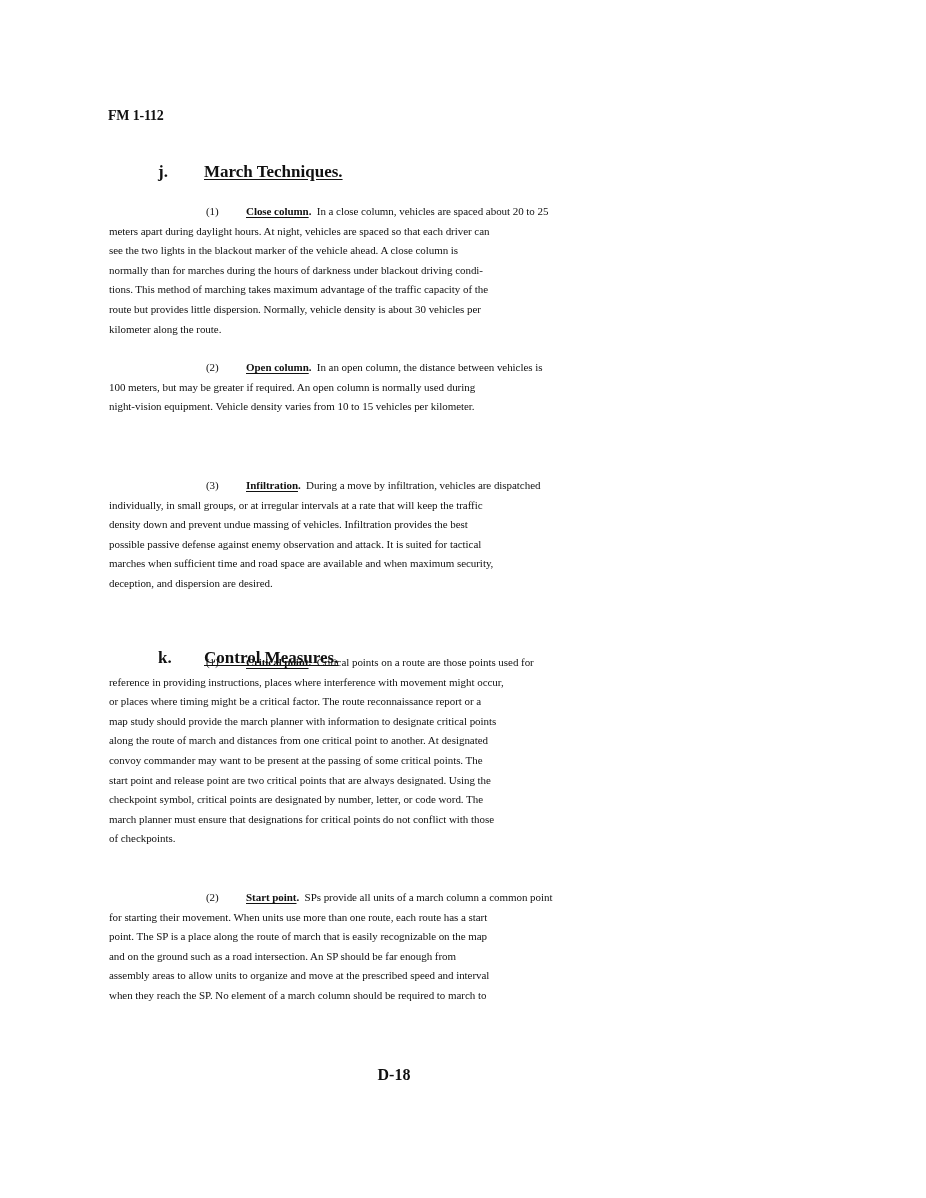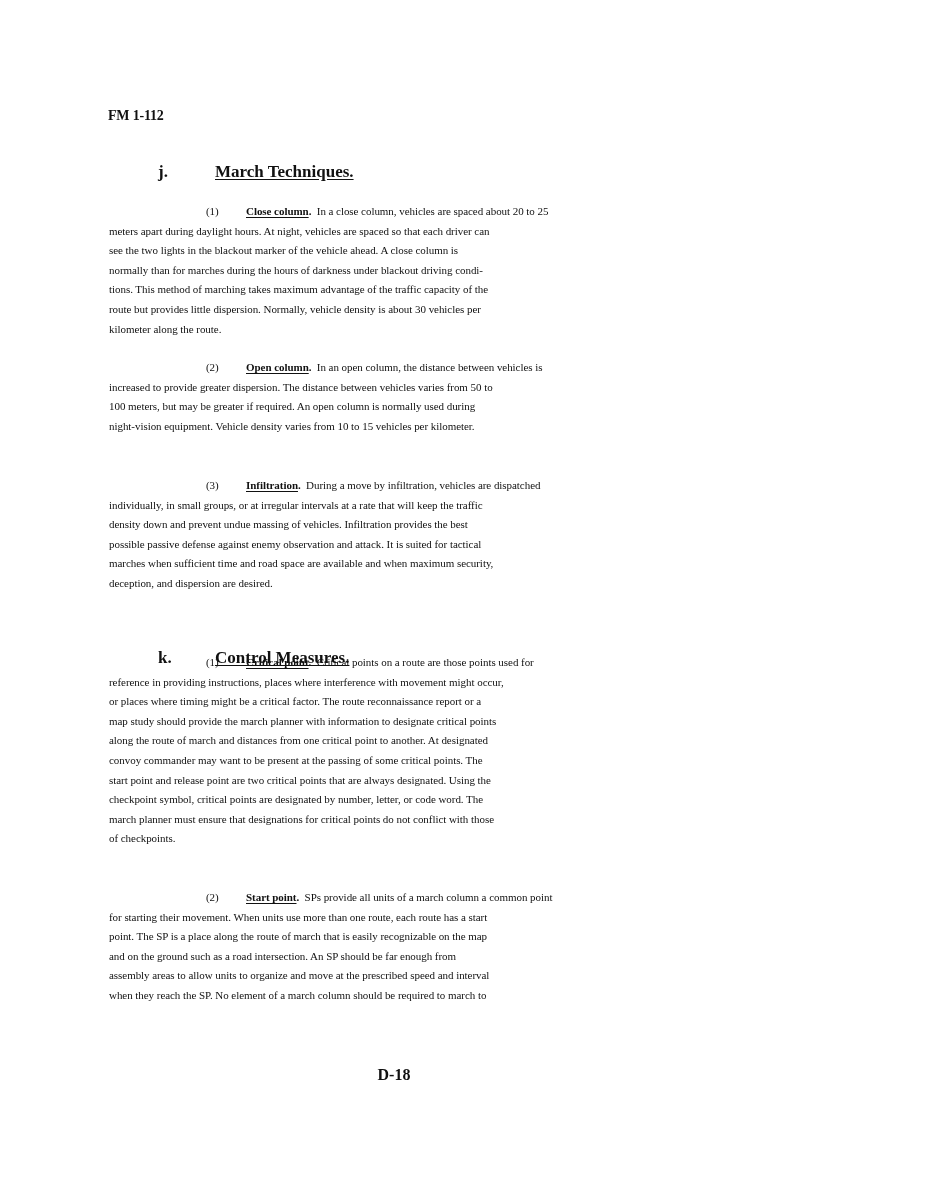--- a/index.html
+++ b/index.html
@@ -10,21 +10,21 @@
   }
   .page-header {
     position: absolute; left: 108px; top: 108px;
     font-weight: bold; font-size: 14px; letter-spacing: -0.2px;
   }
   .section-heading {
     position: absolute; left: 158px;
     font-size: 17px; font-weight: bold;
   }
   .section-heading .letter { display: inline-block; width: 46px; }
-  .section-heading .title { text-decoration: underline; text-underline-offset: 2px; margin-left: 11px; }
+  .section-heading .title { text-decoration: underline; text-underline-offset: 2px; }
   .para {
     position: absolute; left: 109px; width: 720px;
     font-size: 11px; line-height: 19.6px;
     letter-spacing: -0.05px;
   }
   .para .line { display: block; white-space: nowrap; }
   .para .first { padding-left: 97px; }
   .para .num { display: inline-block; width: 40px; }
   .para .subtitle { font-weight: bold; text-decoration: underline; text-underline-offset: 2px; }
   .para .period { font-weight: bold; }
@@ -47,21 +47,20 @@
   <span class="line">meters apart during daylight hours.  At night, vehicles are spaced so that each driver can</span>
   <span class="line">see the two lights in the blackout marker of the vehicle ahead.  A close column is</span>
   <span class="line">normally than for marches during the hours of darkness under blackout driving condi-</span>
   <span class="line">tions.  This method of marching takes maximum advantage of the traffic capacity of the</span>
   <span class="line">route but provides little dispersion.  Normally, vehicle density is about 30 vehicles per</span>
   <span class="line">kilometer along the route.</span>
 </div>
 
 <div class="para" style="top:358px;">
   <span class="line first"><span class="num">(2)</span><span class="subtitle">Open column</span><span class="period">.</span>&nbsp; <span>In an open column, the distance between vehicles is</span></span>
-  <span class="line">increased to provide greater dispersion.  The distance between vehicles varies from 50 to</span>
   <span class="line">100 meters, but may be greater if required.  An open column is normally used during</span>
   <span class="line">night-vision equipment.  Vehicle density varies from 10 to 15 vehicles per kilometer.</span>
 </div>
 
 <div class="para" style="top:476px;">
   <span class="line first"><span class="num">(3)</span><span class="subtitle">Infiltration</span><span class="period">.</span>&nbsp; <span>During a move by infiltration, vehicles are dispatched</span></span>
   <span class="line">individually, in small groups, or at irregular intervals at a rate that will keep the traffic</span>
   <span class="line">density down and prevent undue massing of vehicles.  Infiltration provides the best</span>
   <span class="line">possible passive defense against enemy observation and attack.  It is suited for tactical</span>
   <span class="line">marches when sufficient time and road space are available and when maximum security,</span>

